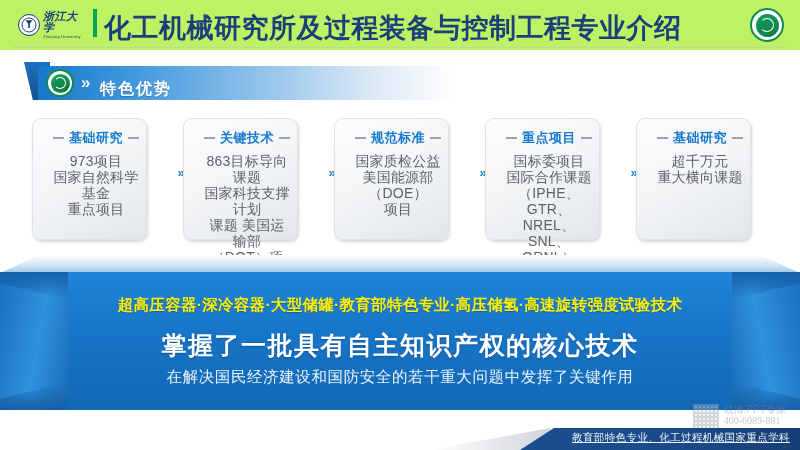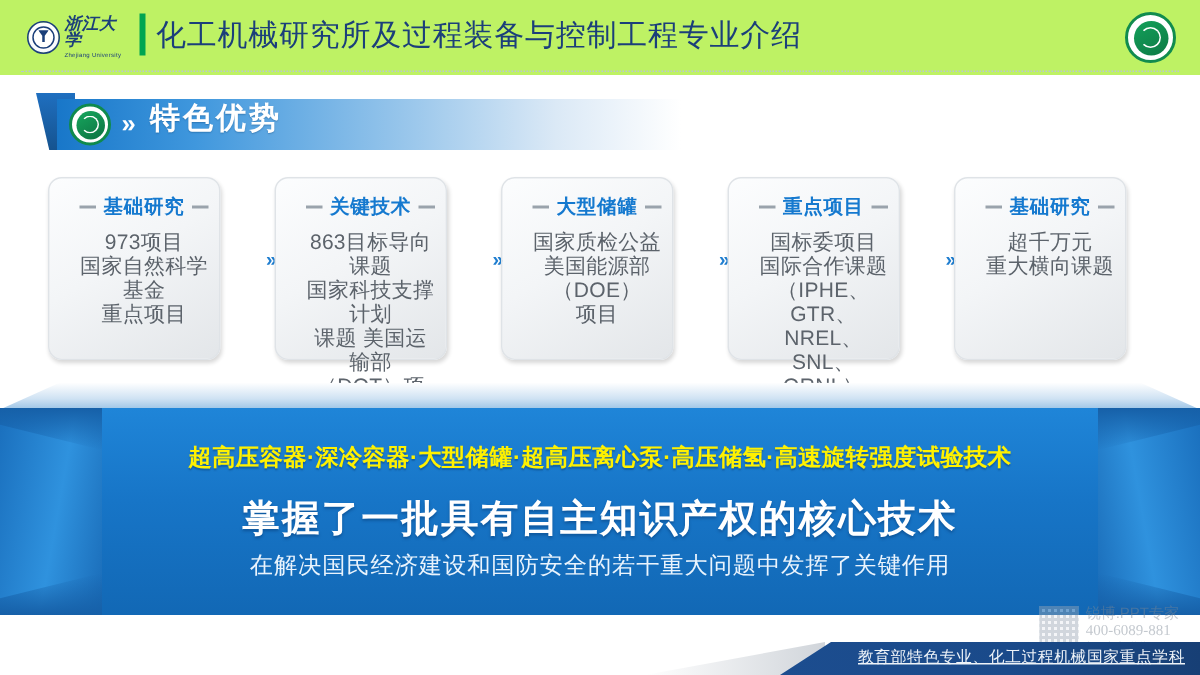--- a/index.html
+++ b/index.html
@@ -53,21 +53,21 @@
   #zju-logo .en {
     font-size: 4px; color: #1b3f7a; letter-spacing: .2px;
     margin-top: 1.5px; white-space: nowrap;
   }
   #header-divider {
     position: absolute; left: 93px; top: 9px;
     width: 4px; height: 28px; background: #00a551;
   }
   #header-title {
     position: absolute; left: 104px; top: 10px;
-    font-size: 20px; font-weight: 400; color: #1b3f7a;
+    font-size: 27px; font-weight: 700; color: #1b3f7a;
     letter-spacing: .5px; white-space: nowrap;
     font-family: "Liberation Sans", "DejaVu Sans", sans-serif;
   }
   #inst-logo {
     position: absolute; right: 16px; top: 8px;
     width: 34px; height: 34px; border-radius: 50%;
     background: #ffffff;
     border: 2.4px solid #118c4e;
     display: flex; align-items: center; justify-content: center;
   }
@@ -122,22 +122,22 @@
     content: ""; position: absolute; left: 50%; top: 52%;
     transform: translate(-50%,-50%);
     width: 10px; height: 10px; border-radius: 50%;
     border: 1.3px solid #ffffff; border-left-color: transparent;
   }
   #ribbon-chevron {
     position: absolute; left: 57px; top: 8px;
     font-size: 17px; font-weight: 700; color: #ffffff; line-height: 18px;
   }
   #ribbon-title {
-    position: absolute; left: 76px; top: 0;
-    font-size: 20px; font-weight: 700; color: #ffffff;
+    position: absolute; left: 76px; top: 10px;
+    font-size: 16px; font-weight: 700; color: #ffffff;
     letter-spacing: 2px; line-height: 26px;
     text-shadow: 0 1px 1px rgba(10,60,110,.35);
   }
 
   
   #cards {
     position: absolute; left: 32px; top: 118px;
     width: 740px; height: 122px;
   }
   .card {
@@ -333,21 +333,21 @@
         <span class="card-title">关键技术</span>
         <span class="card-dash"></span>
       </div>
       <div class="card-body">863目标导向课题<br>国家科技支撑计划<br>课题 美国运输部<br>（DOT）项目</div>
     </div>
     <div class="arrow" style="left:293px">»</div>
 
     <div class="card" style="left:302px">
       <div class="card-title-row">
         <span class="card-dash"></span>
-        <span class="card-title">大型储罐</span>
+        <span class="card-title">规范标准</span>
         <span class="card-dash"></span>
       </div>
       <div class="card-body">国家质检公益<br>美国能源部（DOE）<br>项目</div>
     </div>
     <div class="arrow" style="left:444px">»</div>
 
     <div class="card" style="left:453px">
       <div class="card-title-row">
         <span class="card-dash"></span>
         <span class="card-title">重点项目</span>
@@ -366,21 +366,21 @@
       <div class="card-body">超千万元<br>重大横向课题</div>
     </div>
   </div>
 
   <div id="banner-wrap">
     <div id="banner-top-fold"></div>
     <div id="banner-main"></div>
     <div id="banner-left-fold"></div>
     <div id="banner-right-fold"></div>
     <div id="banner-content">
-      <div id="banner-line1">超高压容器·深冷容器·大型储罐·超高压离心泵·高压储氢·高速旋转强度试验技术</div>
+      <div id="banner-line1">超高压容器·深冷容器·大型储罐·教育部特色专业·高压储氢·高速旋转强度试验技术</div>
       <div id="banner-line2">掌握了一批具有自主知识产权的核心技术</div>
       <div id="banner-line3">在解决国民经济建设和国防安全的若干重大问题中发挥了关键作用</div>
     </div>
   </div>
 
   <div id="watermark">
     <div class="qr"></div>
     <div class="wm-lines">
       <span class="wm1">锐博.PPT专家</span>
       <span class="wm2">400-6089-881</span>

